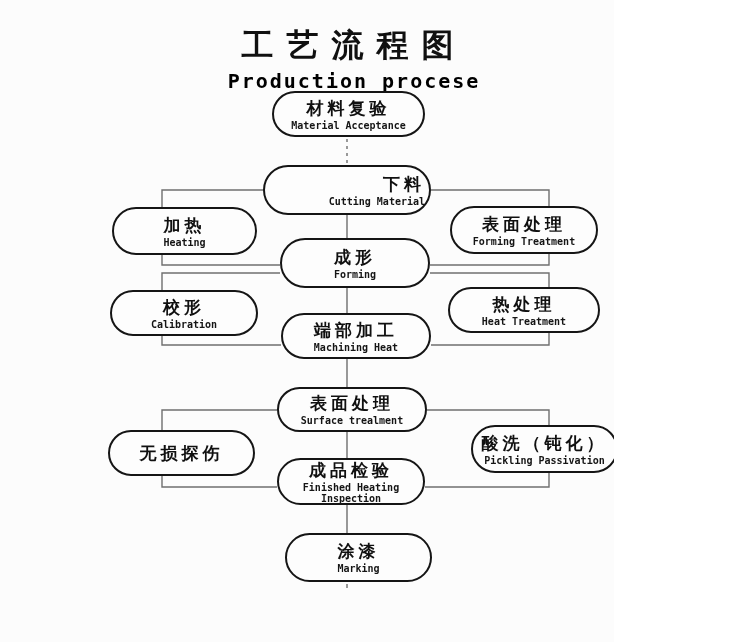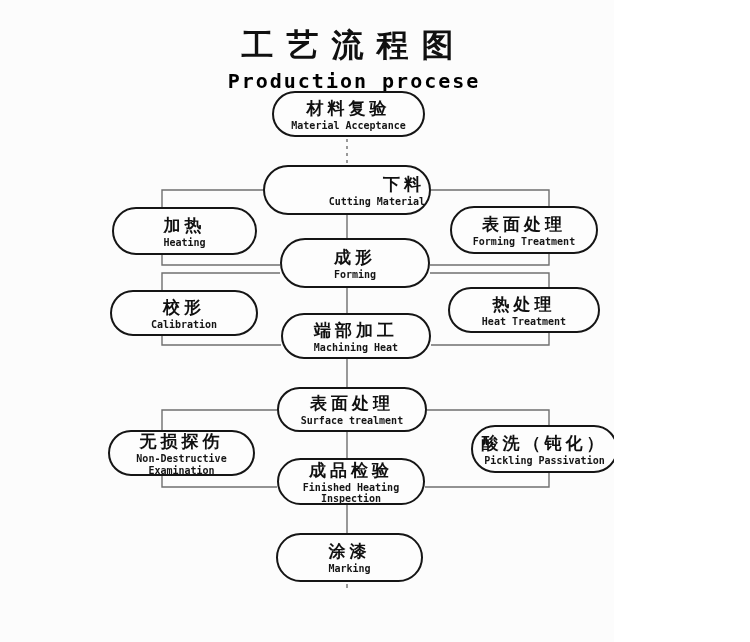--- a/index.html
+++ b/index.html
@@ -50,21 +50,21 @@
   #n2  { left:112px; top:207px; width:145px; height:48px;text-align:right; }
   #n3  { left:450px; top:206px; width:148px; height:48px; }
   #n4  { left:280px; top:238px; width:150px; height:50px; }
   #n5  { left:110px; top:290px; width:148px; height:46px; }
   #n6  { left:448px; top:287px; width:152px; height:46px; }
   #n7  { left:281px; top:313px; width:150px; height:46px; }
   #n8  { left:277px; top:387px; width:150px; height:45px; }
   #n9  { left:108px; top:430px; width:147px; height:46px; }
   #n10 { left:448px; top:425px; width:147px; height:48px;margin-left:23px; }
   #n11 { left:277px; top:458px; width:148px; height:47px; }
-  #n12 { left:276px; top:533px; width:147px; height:49px; }
+  #n12 { left:285px; top:533px; width:147px; height:49px; }
 </style>
 </head>
 <body>
 
 <div id="canvas">
 
   <svg id="connectors" viewBox="0 0 750 642" xmlns="http://www.w3.org/2000/svg">
     <g fill="none" stroke-width="1.4" stroke="#6f6f6f">
 
       <path d="M347 139 V164" stroke-dasharray="3 4"></path>
@@ -134,21 +134,20 @@
     <span class="en">Machining Heat</span>
   </div>
 
   <div class="node" id="n8">
     <span class="zh">表面处理</span>
     <span class="en">Surface trealment</span>
   </div>
 
   <div class="node" id="n9">
     <span class="zh">无损探伤</span>
-    <span class="en">Non-Destructive Examination</span>
   </div>
 
   <div class="node" id="n10">
     <span class="zh">酸洗（钝化）</span>
     <span class="en">Pickling Passivation</span>
   </div>
 
   <div class="node" id="n11">
     <span class="zh">成品检验</span>
     <span class="en">Finished Heating Inspection</span>

